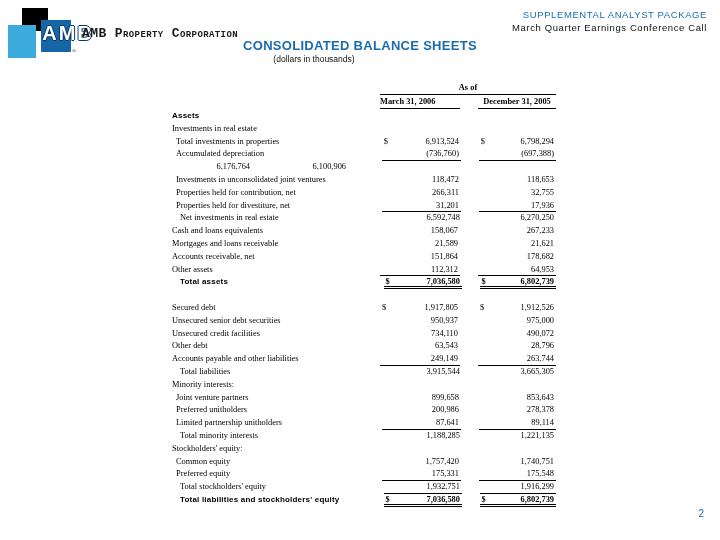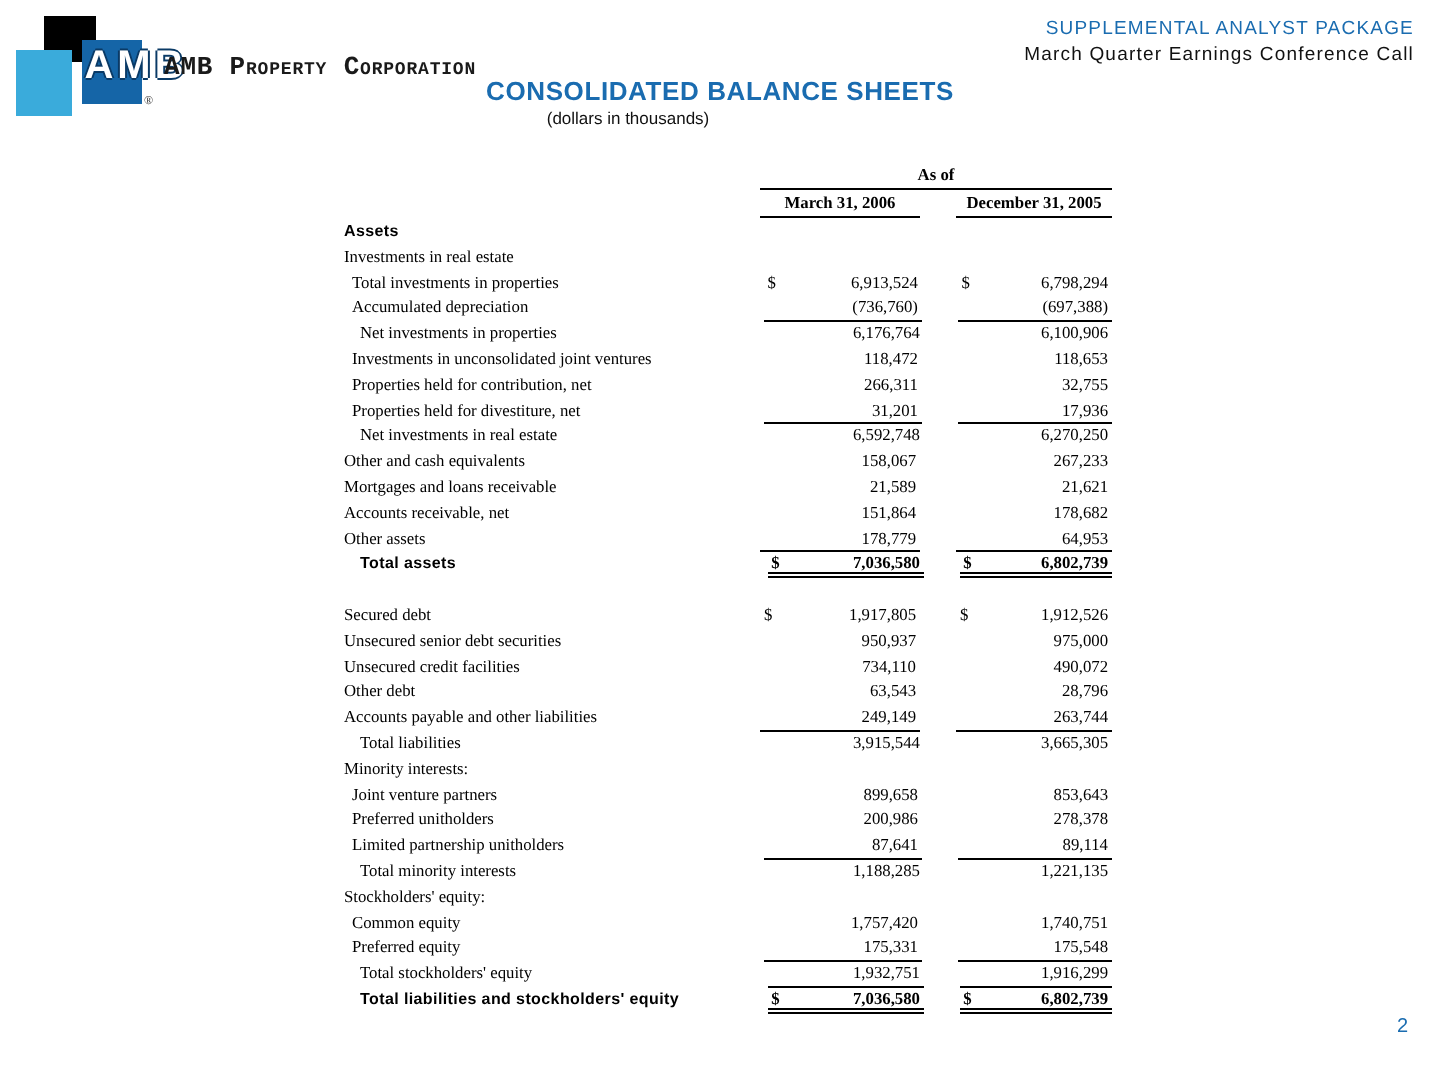--- a/index.html
+++ b/index.html
@@ -42,21 +42,21 @@
     position:absolute;left:0;top:54px;width:628px;text-align:center;
     font-family:"Liberation Sans",sans-serif;font-size:8.5px;color:#111;
   }
   
   #bs-table{position:absolute;left:172px;top:82px;width:384px;font-size:8.4px;}
   .hdr-asof{
     margin-left:208px;width:176px;text-align:center;font-weight:bold;
     border-bottom:1px solid #000;height:12px;line-height:12px;
   }
   .hdr-cols{display:flex;margin-left:208px;width:176px;height:13px;line-height:12px;margin-top:1px;}
-  .hdr-col1{width:80px;text-align:center;font-weight:bold;border-bottom:1px solid #000;}
+  .hdr-col1{width:80px;text-align:left;font-weight:bold;border-bottom:1px solid #000;}
   .hdr-gap{width:18px;}
   .hdr-col2{width:78px;text-align:center;font-weight:bold;border-bottom:1px solid #000;}
   #table-body{margin-top:1px;}
   .row{display:flex;height:12.8px;line-height:12.6px;}
   .row.spacer{height:12.8px;}
   .lbl{width:208px;white-space:nowrap;overflow:hidden;}
   .vcol{display:flex;justify-content:space-between;box-sizing:border-box;padding:0 2px;}
   .vcol.c1{width:80px;}
   .vgap{width:18px;}
   .vcol.c2{width:78px;}
@@ -144,21 +144,20 @@
       <span class="cur"></span>
       <span class="num">(736,760)</span>
     </div>
     <div class="vgap"></div>
     <div class="vcol c2 rule-single">
       <span class="cur"></span>
       <span class="num">(697,388)</span>
     </div>
   </div>
         <div class="row">
-    <div class="lbl" style="padding-left: 8px;">Net investments in properties</div>
     <div class="vcol c1">
       <span class="cur"></span>
       <span class="num">6,176,764</span>
     </div>
     <div class="vgap"></div>
     <div class="vcol c2">
       <span class="cur"></span>
       <span class="num">6,100,906</span>
     </div>
   </div>
@@ -204,21 +203,21 @@
       <span class="cur"></span>
       <span class="num">6,592,748</span>
     </div>
     <div class="vgap"></div>
     <div class="vcol c2">
       <span class="cur"></span>
       <span class="num">6,270,250</span>
     </div>
   </div>
         <div class="row">
-    <div class="lbl" style="padding-left: 0px;">Other and cash equivalents</div>
+    <div class="lbl" style="padding-left: 0px;">Cash and loans equivalents</div>
     <div class="vcol c1">
       <span class="cur"></span>
       <span class="num">158,067</span>
     </div>
     <div class="vgap"></div>
     <div class="vcol c2">
       <span class="cur"></span>
       <span class="num">267,233</span>
     </div>
   </div>
@@ -243,21 +242,21 @@
     <div class="vgap"></div>
     <div class="vcol c2">
       <span class="cur"></span>
       <span class="num">178,682</span>
     </div>
   </div>
         <div class="row">
     <div class="lbl" style="padding-left: 0px;">Other assets</div>
     <div class="vcol c1 rule-single">
       <span class="cur"></span>
-      <span class="num">178,779</span>
+      <span class="num">112,312</span>
     </div>
     <div class="vgap"></div>
     <div class="vcol c2 rule-single">
       <span class="cur"></span>
       <span class="num">64,953</span>
     </div>
   </div>
         <div class="row grand">
     <div class="lbl" style="padding-left: 8px;">Total assets</div>
     <div class="vcol c1 rule-double">

